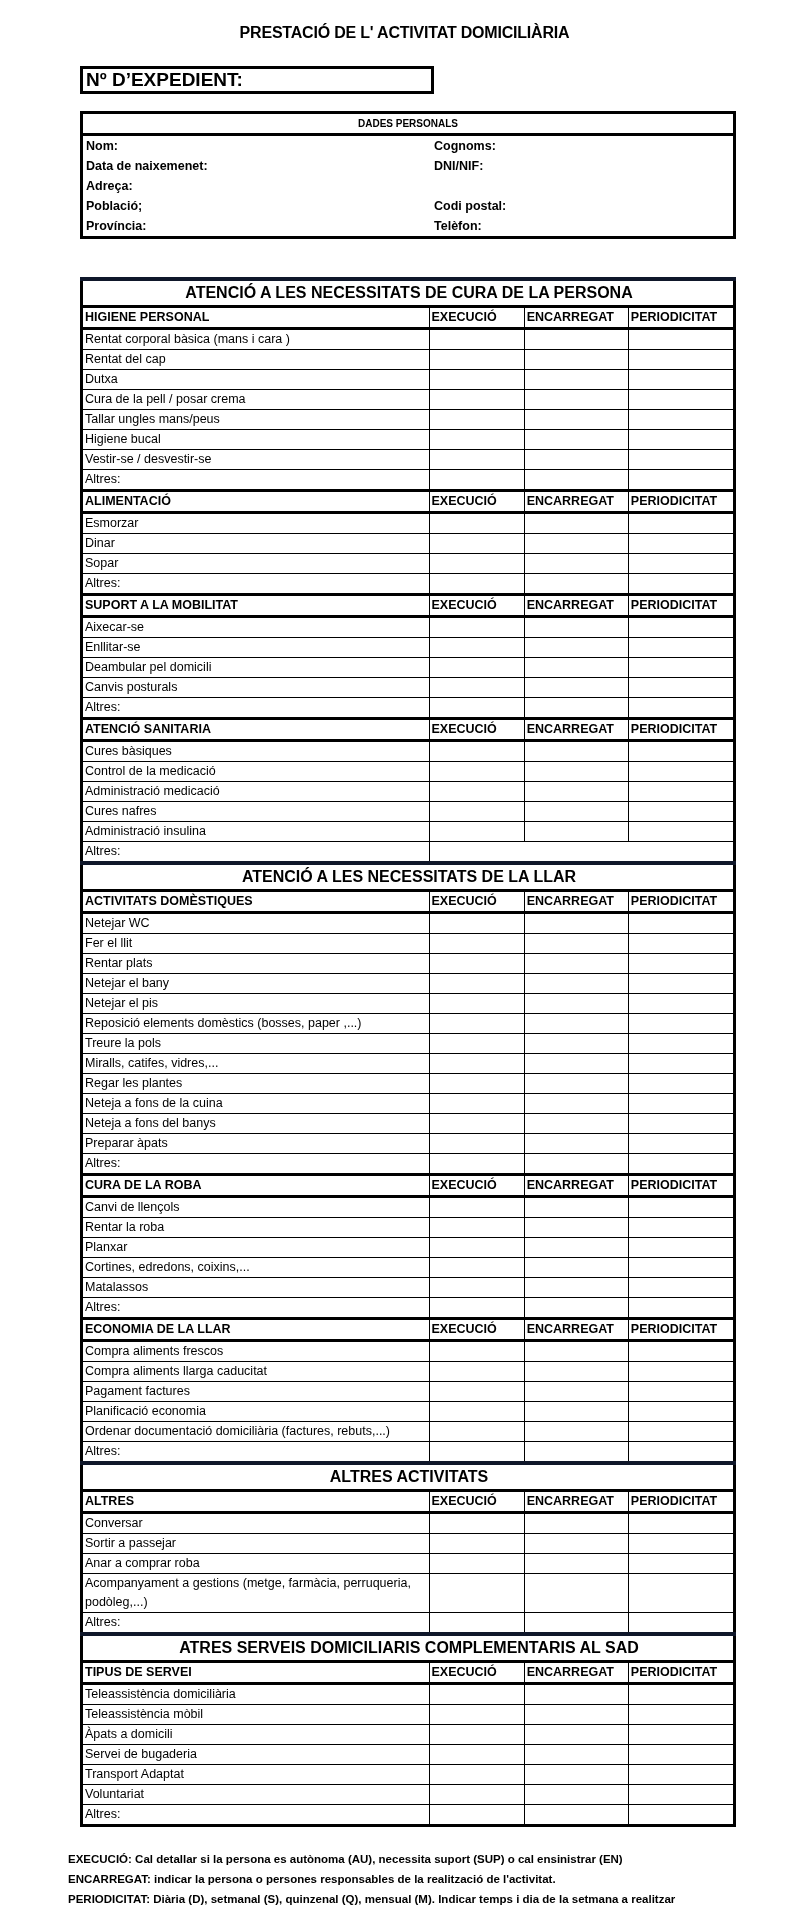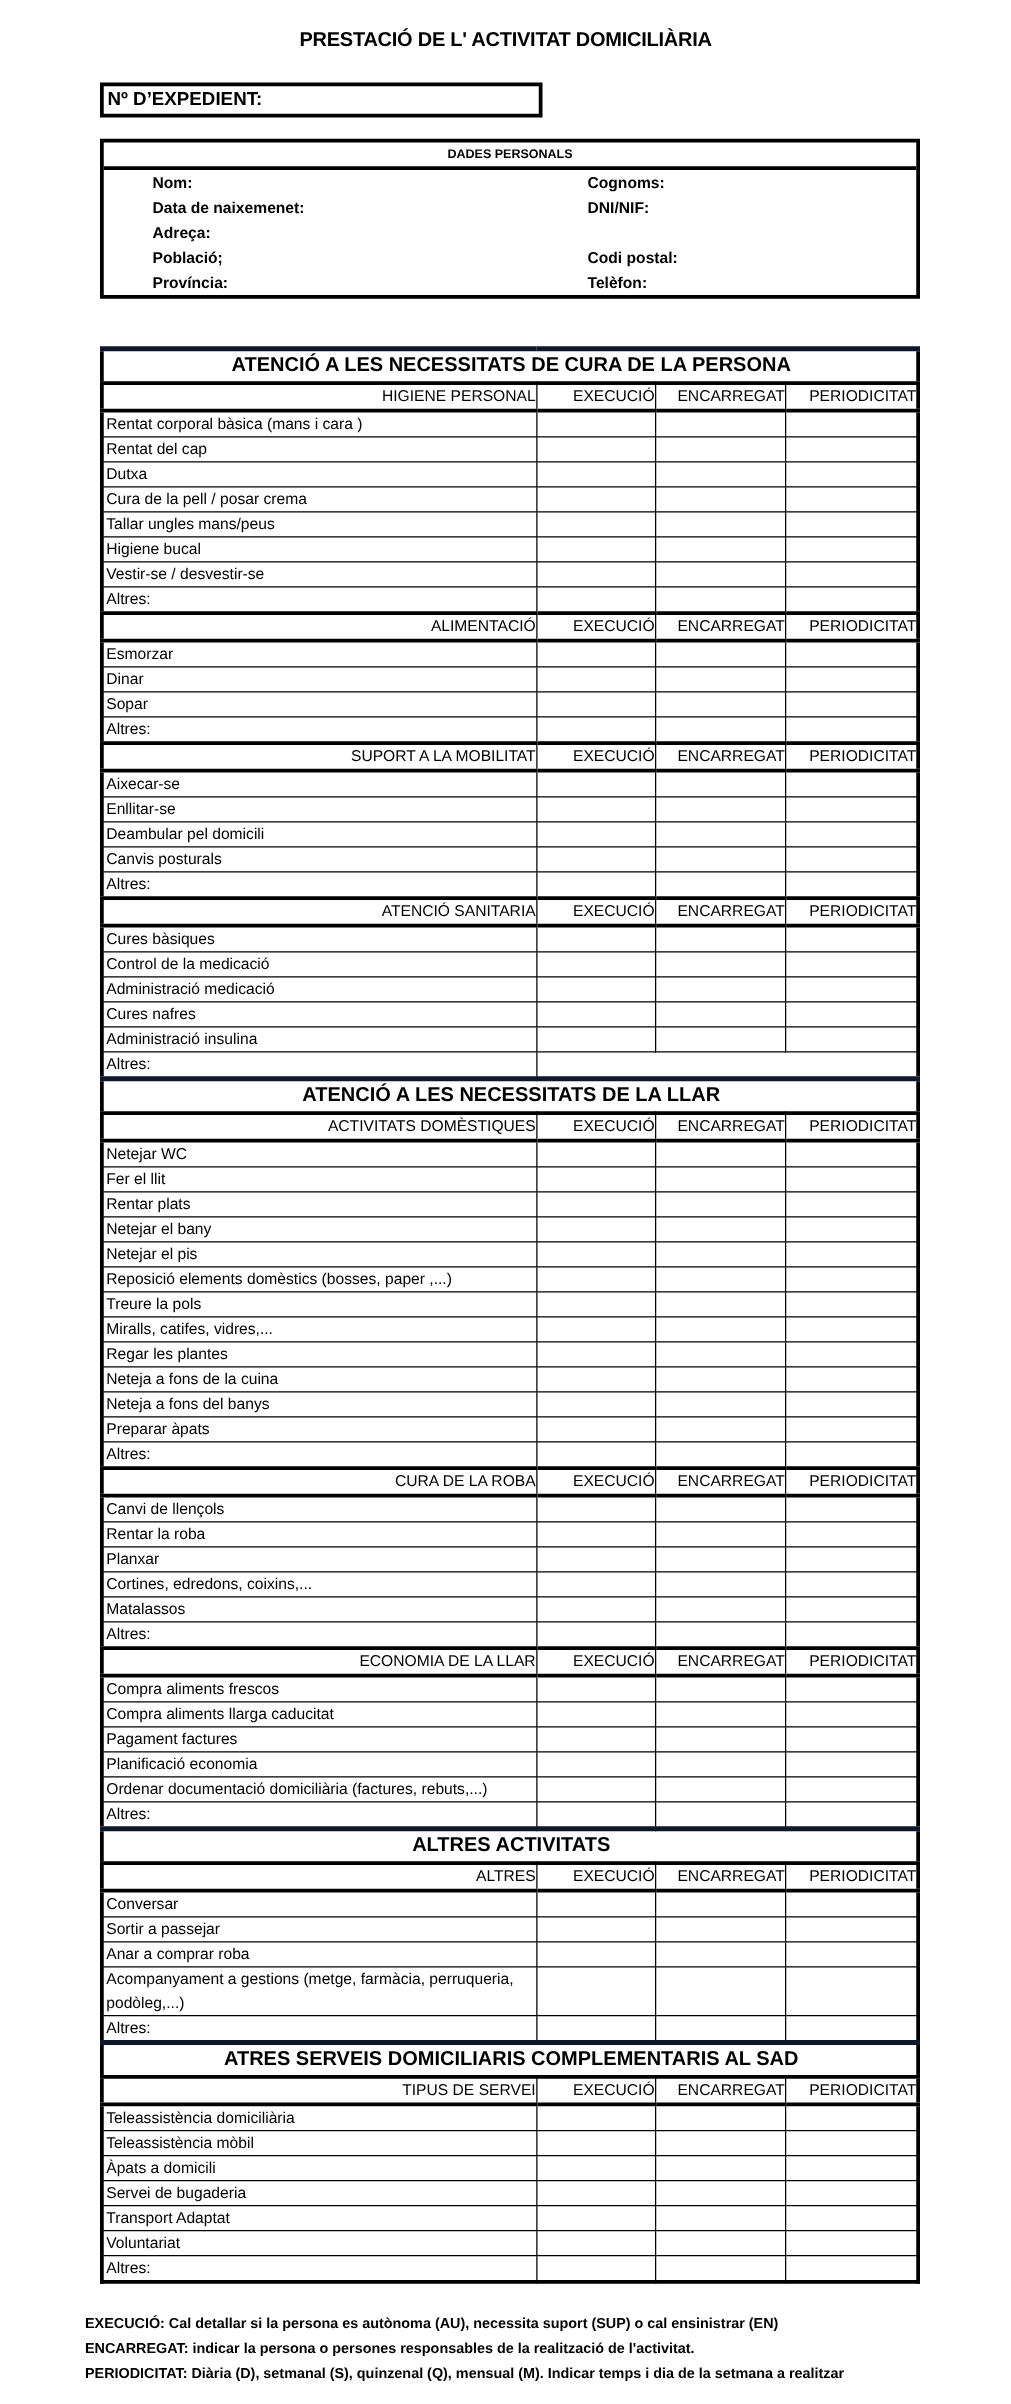--- a/index.html
+++ b/index.html
@@ -1,31 +1,31 @@
 <!DOCTYPE html>
 <html><head>
 <meta charset="utf-8">
 <style>
   html, body { margin: 0; padding: 0; background: #ffffff; }
   body { width: 809px; height: 1923px; position: relative; font-family: "Liberation Sans", sans-serif; color: #000; overflow: hidden; }
   .doc-title { position: absolute; top: 24px; left: 0; width: 809px; text-align: center; font-weight: bold; font-size: 16px; letter-spacing: -0.2px; }
-  .expedient { position: absolute; top: 66px; left: 80px; width: 345px; height: 22px; border: 3px solid #000; font-weight: bold; font-size: 15px; line-height: 22px; padding-left: 3px; box-sizing: content-box; }
+  .expedient { position: absolute; top: 66px; left: 80px; width: 345px; height: 22px; border: 3px solid #000; font-weight: bold; font-size: 19px; line-height: 22px; padding-left: 3px; box-sizing: content-box; }
   .personal { position: absolute; top: 111px; left: 80px; width: 650px; border: 3px solid #000; }
   .personal .ph { text-align: center; font-weight: bold; font-size: 10px; height: 19px; line-height: 19px; border-bottom: 3px solid #000; }
   .personal .pr { display: flex; height: 20px; line-height: 20px; font-weight: bold; font-size: 12.5px; }
-  .personal .pl { width: 348px; padding-left: 3px; margin-left: 36px; }
+  .personal .pl { width: 348px; padding-left: 3px; }
   .personal .pr2 { flex: 1; }
   table.main { position: absolute; top: 277px; left: 80px; width: 656px; border-collapse: collapse; border: 3px solid #000; table-layout: fixed; font-size: 12.5px; }
   table.main td { border: 1px solid #000; height: 19px; padding: 0 0 0 2px; line-height: 19px; white-space: nowrap; overflow: hidden; }
   table.main col.c1 { width: 347px; }
   table.main col.c2 { width: 95px; }
   table.main col.c3 { width: 104px; }
   table.main col.c4 { width: 106px; }
   tr.big td { font-weight: bold; font-size: 16px; text-align: center; height: 24px; line-height: 24px; border-top: 4px solid #0f172a; border-bottom: 3px solid #000; }
-  tr.sub td { font-weight: normal; font-size: 12.5px; text-align: right; border-bottom: 3px solid #000; }
+  tr.sub td { font-weight: bold; font-size: 12.5px; text-align: left; border-bottom: 3px solid #000; }
   tr.sub.after td { border-top: 3px solid #000; }
   tr.tall td { height: 38px; line-height: 19px; white-space: normal; vertical-align: top; margin-left: 47px; }
   .notes { position: absolute; top: 1849px; left: 68px; font-weight: bold; font-size: 11.5px; line-height: 20px; }
   .notes div { white-space: nowrap; }
 </style>
 </head>
 <body>
 
 <div class="doc-title">PRESTACIÓ DE L' ACTIVITAT DOMICILIÀRIA</div>
 

